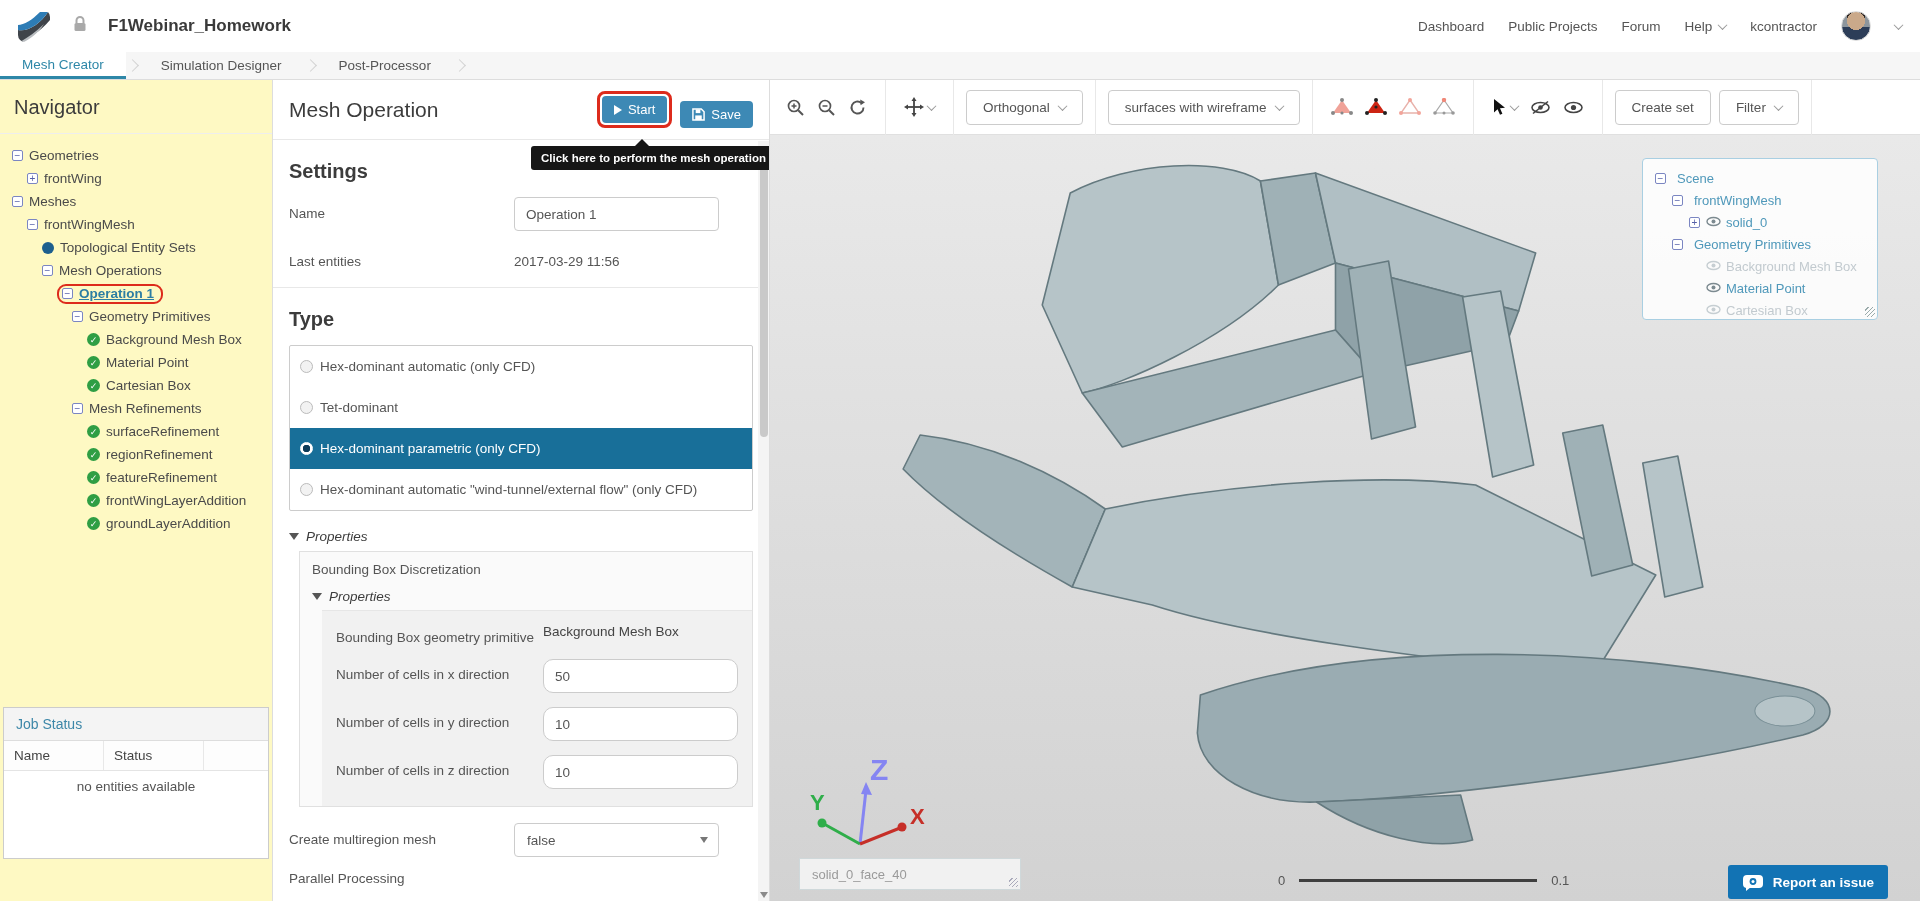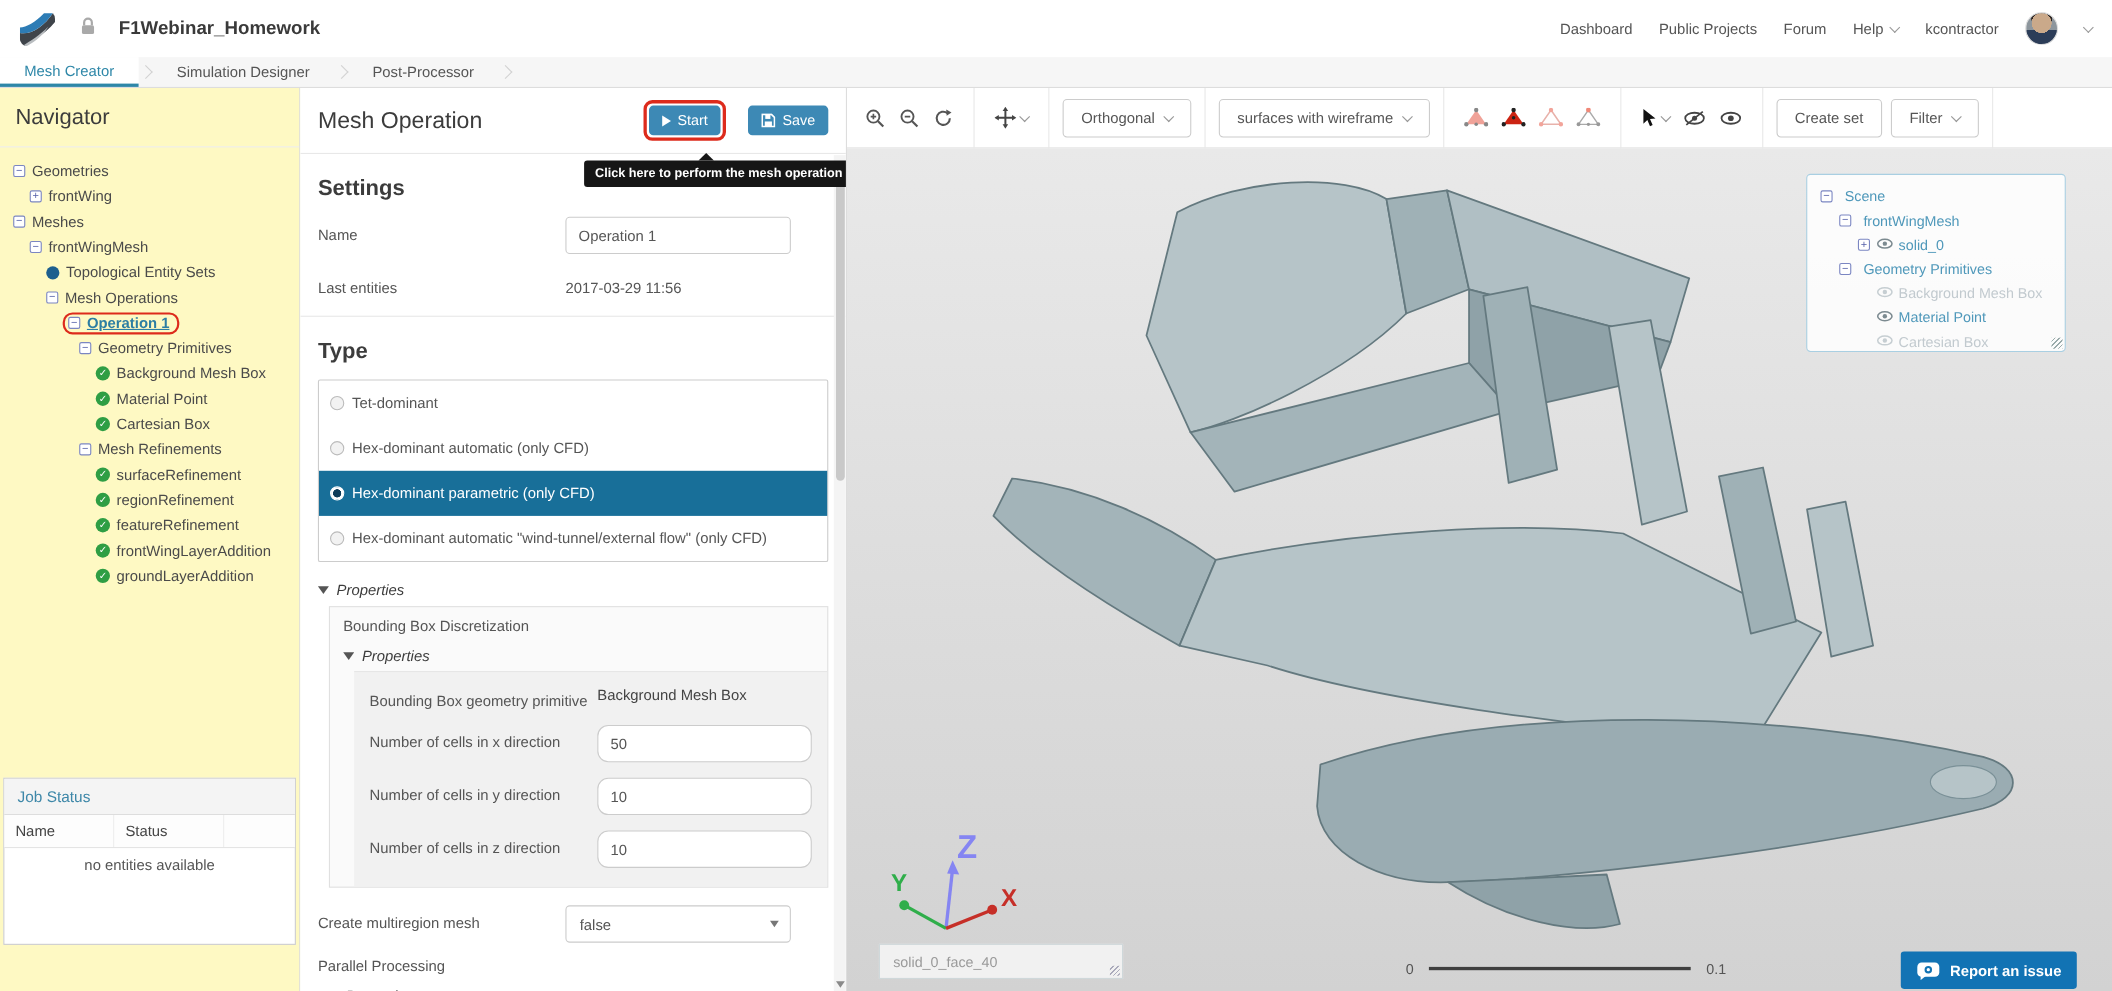--- a/index.html
+++ b/index.html
@@ -49,21 +49,21 @@
   .job-status-head { background:#f4f4f4; border-bottom:1px solid #ddd; color:#3d87a8; font-size:14px; padding:8px 12px; }
   .job-cols { display:flex; border-bottom:1px solid #e4e4e4; }
   .job-col { padding:7px 10px; font-size:13.5px; color:#444; border-right:1px solid #e8e8e8; background:#fdfdfd; }
   .job-col:nth-child(1){ width:100px; } .job-col:nth-child(2){ width:100px; } .job-col:nth-child(3){ flex:1; border-right:none; }
   .job-empty { text-align:center; font-size:13.5px; color:#555; padding-top:8px; }
 
   
   .op-panel { width:497px; flex:0 0 auto; border-right:1px solid #ddd; position:relative; background:#fff; overflow:hidden; }
   .op-header { height:60px; display:flex; align-items:center; padding:0 16px; border-bottom:1px solid #e8e8e8; }
   .op-title { font-size:21px; color:#3c3c3c; }
-  .op-buttons { margin-left:auto; display:flex; align-items:center; gap:20px; }
+  .op-buttons { margin-left:auto; display:flex; align-items:flex-end; gap:8px; }
   .btn-blue { background:#3d89b5; color:#fff; border:none; border-radius:4px; font-size:13px;
     padding:6px 12px; display:inline-flex; align-items:center; gap:6px; cursor:pointer;
     font-family:"Liberation Sans",sans-serif; }
   .start-ring { border:3px solid #dd2b1c; border-radius:8px; padding:2px; display:inline-flex; }
   .play-tri { width:0; height:0; border-left:8px solid #fff; border-top:5px solid transparent; border-bottom:5px solid transparent; }
   .tooltip { position:absolute; top:66px; left:258px; background:#161616; color:#fff; font-size:11.5px;
     font-weight:bold; padding:6px 10px; border-radius:3px; z-index:20; white-space:nowrap; }
   .tooltip::before { content:""; position:absolute; top:-7px; left:104px; border:7px solid transparent;
     border-bottom:7px solid #161616; border-top:none; }
 
@@ -318,25 +318,25 @@
       <div class="form-row">
         <span class="form-label">Last entities</span>
         <span class="plain-val">2017-03-29 11:56</span>
       </div>
 
       <div class="divider"></div>
       <div class="sec-h">Type</div>
       <div class="type-box" id="type-box">
           <div class="type-opt">
             <span class="radio"></span>
-            <span>Tet-dominant</span>
+            <span>Hex-dominant automatic (only CFD)</span>
           </div>
           <div class="type-opt">
             <span class="radio"></span>
-            <span>Hex-dominant automatic (only CFD)</span>
+            <span>Tet-dominant</span>
           </div>
           <div class="type-opt sel">
             <span class="radio"></span>
             <span>Hex-dominant parametric (only CFD)</span>
           </div>
           <div class="type-opt">
             <span class="radio"></span>
             <span>Hex-dominant automatic "wind-tunnel/external flow" (only CFD)</span>
           </div>
         </div>

